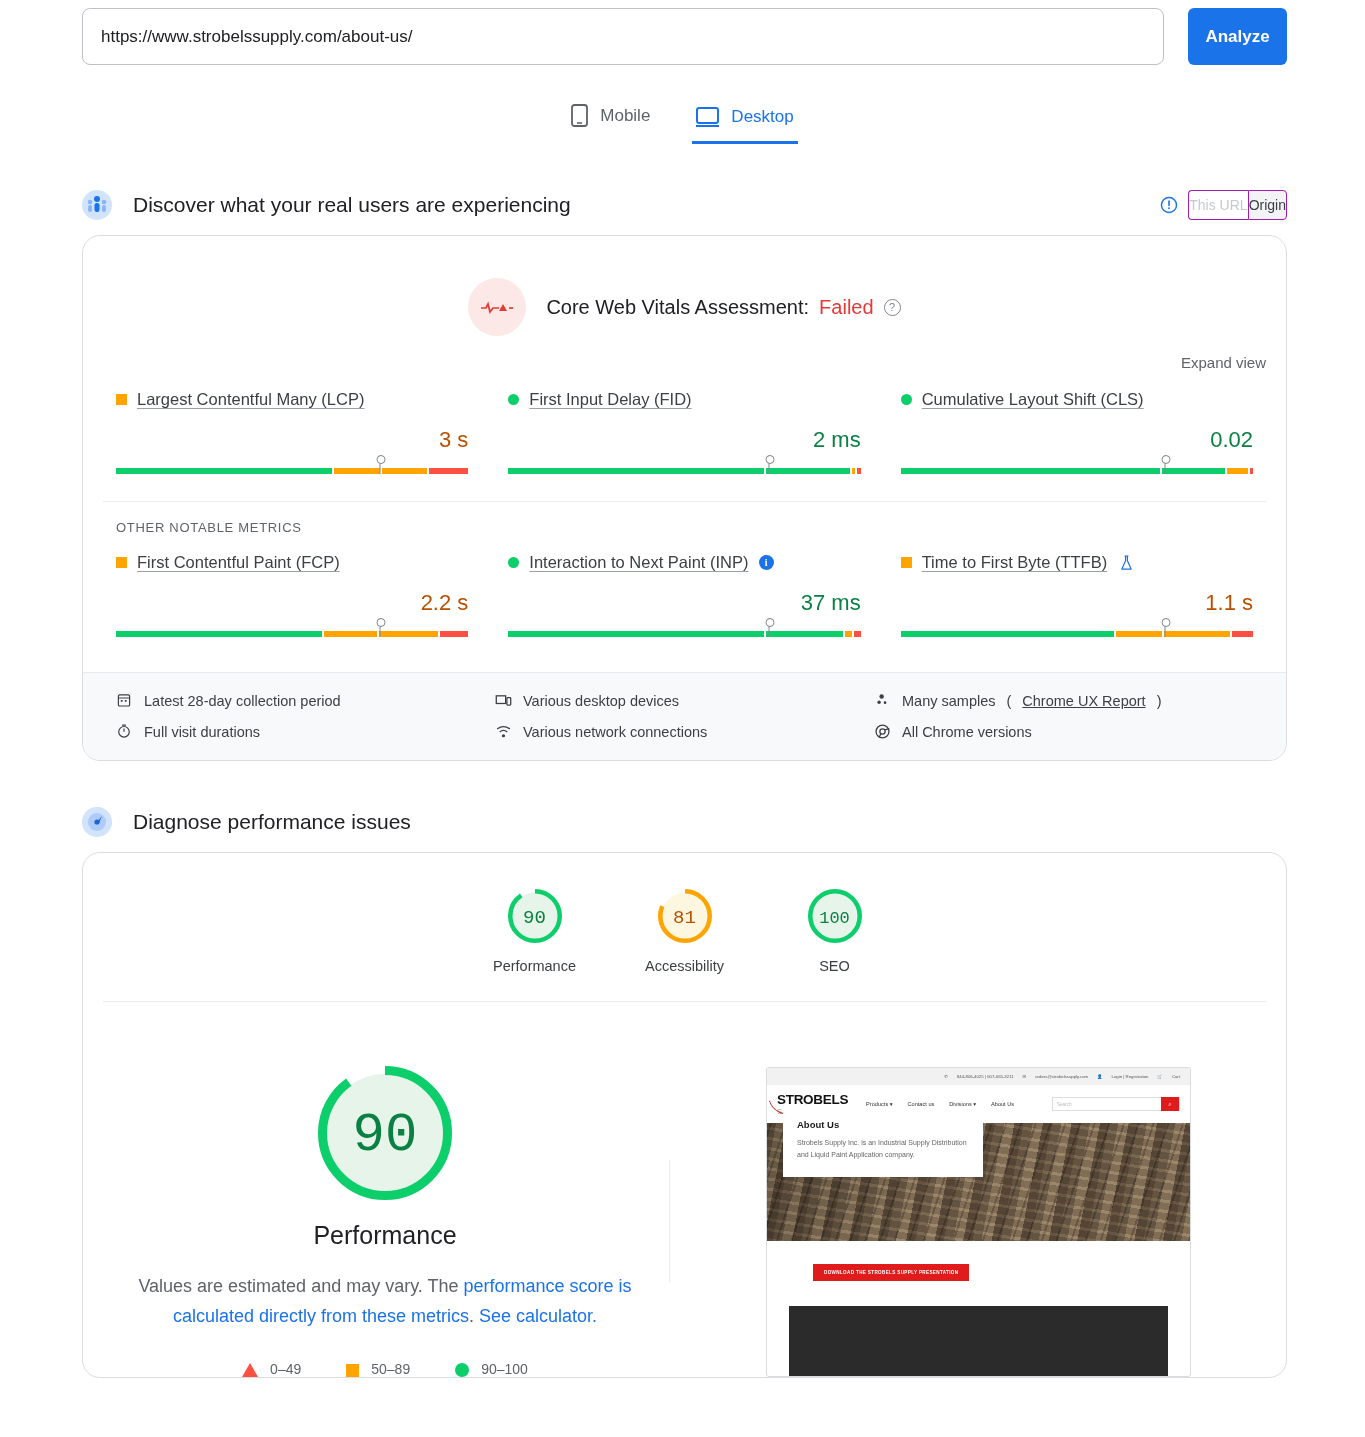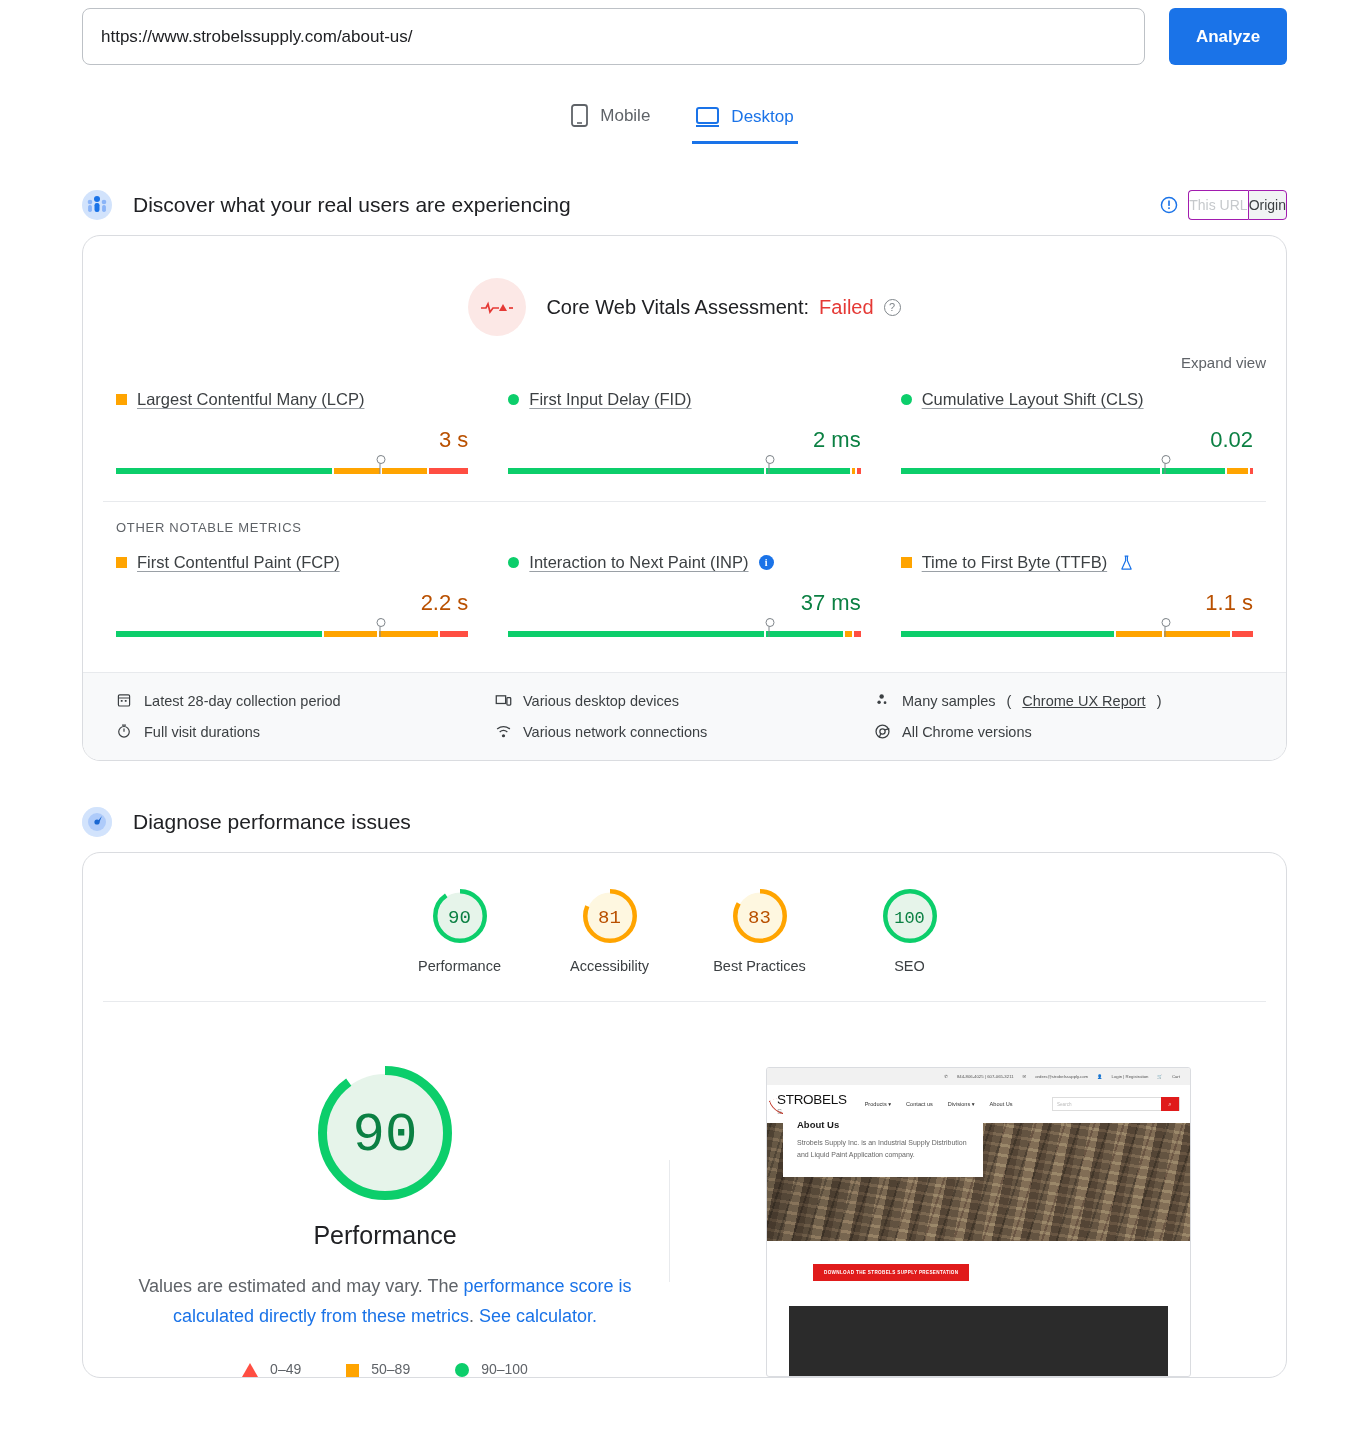--- a/index.html
+++ b/index.html
@@ -25,21 +25,21 @@
     border: 1px solid #bdc1c6;
     border-radius: 8px;
     font-size: 17px;
     color: #202124;
     padding: 0 18px;
     font-family: "Liberation Sans", sans-serif;
     background: #fff;
     outline: none;
   }
   .analyze-btn {
-    width: 118px; height: 57px;
+    width: 99px; height: 57px;
     background: #1a73e8;
     color: #fff;
     border: none;
     border-radius: 6px;
     font-size: 17px;
     font-weight: 700;
     font-family: "Liberation Sans", sans-serif;
     cursor: pointer;
   }
 
@@ -278,21 +278,21 @@
     gap: 9px; padding-right: 10px;
     font-size: 4.3px; color: #555;
   }
   .t-topbar span { display: flex; align-items: center; gap: 2px; }
   .t-nav {
     height: 38px; background: #fff;
     display: flex; align-items: center;
     padding: 0 10px;
   }
   .t-logo { display: flex; flex-direction: column; line-height: 1; margin-right: 18px; position: relative; }
-  .t-logo-main { font-size: 13.5px; font-weight: 400; letter-spacing: -0.3px; color: #111; }
+  .t-logo-main { font-size: 13.5px; font-weight: 700; letter-spacing: -0.3px; color: #111; }
   .t-logo-sub { font-size: 7.5px; letter-spacing: 4px; color: #9a9a9a; margin-top: 1px; }
   .t-swoosh {
     position: absolute; left: -6px; top: 2px; width: 34px; height: 20px;
     border-bottom: 1.6px solid #c0392b; border-left: 1.6px solid #c0392b;
     border-radius: 0 0 0 24px; transform: rotate(-18deg);
   }
   .t-nav-links { display: flex; gap: 15px; font-size: 5.6px; color: #333; }
   .t-search {
     margin-left: auto; display: flex; align-items: center;
     width: 128px; height: 14px; border: 1px solid #ddd;
@@ -596,24 +596,20 @@
     <div class="gauges-row" id="gauges-row">
         <div class="gauge-item"><div class="gauge-ring"><svg width="54" height="54" viewBox="0 0 54 54">
               <circle cx="27" cy="27" r="23.5" fill="#e6f4ea"></circle>
               <circle cx="27" cy="27" r="24.75" fill="none" stroke="#0cce6b" stroke-width="4.5" stroke-dasharray="139.9579527174253 15.550883635269486" stroke-linecap="butt" transform="rotate(-90 27 27)"></circle>
             </svg><div class="gauge-num" style="font-size: 19px; color: rgb(11, 128, 67);">90</div></div><div class="gauge-label">Performance</div></div>
         <div class="gauge-item"><div class="gauge-ring"><svg width="54" height="54" viewBox="0 0 54 54">
               <circle cx="27" cy="27" r="23.5" fill="#fef7e0"></circle>
               <circle cx="27" cy="27" r="24.75" fill="none" stroke="#ffa400" stroke-width="4.5" stroke-dasharray="125.96215744568278 29.546678907011994" stroke-linecap="butt" transform="rotate(-90 27 27)"></circle>
             </svg><div class="gauge-num" style="font-size: 19px; color: rgb(185, 80, 0);">81</div></div><div class="gauge-label">Accessibility</div></div>
         <div class="gauge-item"><div class="gauge-ring"><svg width="54" height="54" viewBox="0 0 54 54">
-              <circle cx="27" cy="27" r="23.5" fill="#fef7e0"></circle>
-              <circle cx="27" cy="27" r="24.75" fill="none" stroke="#ffa400" stroke-width="4.5" stroke-dasharray="129.07233417273665 26.436502179958126" stroke-linecap="butt" transform="rotate(-90 27 27)"></circle>
-            </svg><div class="gauge-num" style="font-size: 19px; color: rgb(185, 80, 0);">83</div></div><div class="gauge-label">Best Practices</div></div>
-        <div class="gauge-item"><div class="gauge-ring"><svg width="54" height="54" viewBox="0 0 54 54">
               <circle cx="27" cy="27" r="23.5" fill="#e6f4ea"></circle>
               <circle cx="27" cy="27" r="24.75" fill="none" stroke="#0cce6b" stroke-width="4.5" stroke-dasharray="155.50883635269477 0" stroke-linecap="butt" transform="rotate(-90 27 27)"></circle>
             </svg><div class="gauge-num" style="font-size: 17px; color: rgb(11, 128, 67);">100</div></div><div class="gauge-label">SEO</div></div>
       </div>
     <div class="divider2"></div>
 
     <div class="perf-area">
       <div class="perf-left">
         <div class="gauge-ring" id="big-gauge"><svg width="134" height="134" viewBox="0 0 134 134">
               <circle cx="67" cy="67" r="59" fill="#e6f4ea"></circle>

